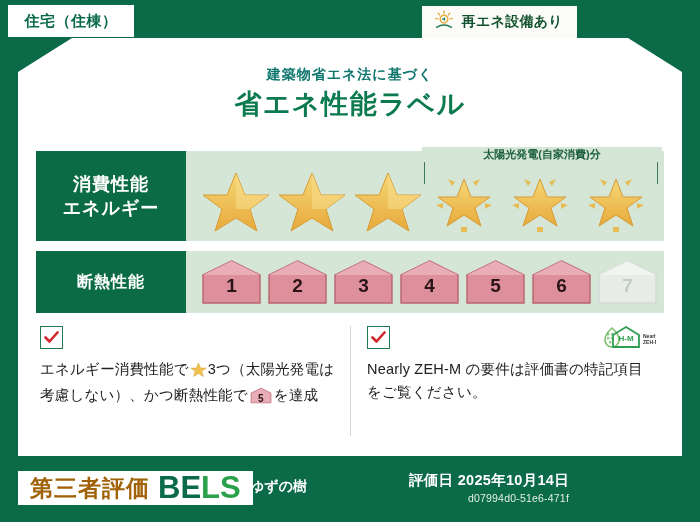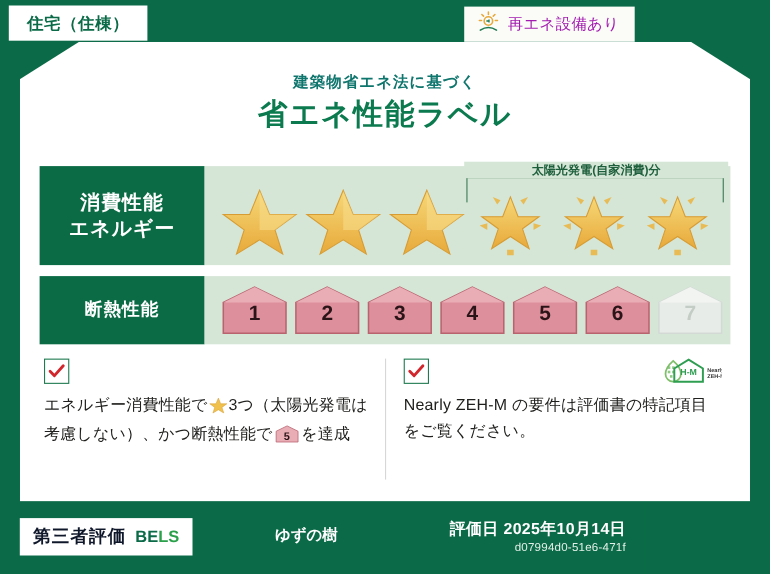--- a/index.html
+++ b/index.html
@@ -16,21 +16,21 @@
     position:absolute;left:8px;top:5px;width:126px;height:32px;
     background:#ffffff;display:flex;align-items:center;justify-content:center;
   }
   .top-tag span{color:#0b6b48;font-size:15px;font-weight:bold;letter-spacing:.5px;}
 
   .reene-badge{
     position:absolute;right:10px;top:6px;height:32px;
     background:#fbfbf8;display:flex;align-items:center;gap:7px;
     padding:0 14px 0 11px;
   }
-  .reene-badge .txt{color:#a21caf;font-size:14px;font-weight:normal;letter-spacing:.3px;}
+  .reene-badge .txt{color:#14532d;font-size:14px;font-weight:bold;letter-spacing:.3px;}
 
   
   .card{
     position:absolute;left:18px;top:38px;width:664px;height:418px;
     background:#ffffff;
     clip-path:polygon(54px 0, 610px 0, 664px 34px, 664px 418px, 0 418px, 0 34px);
   }
 
   .subtitle{
     position:absolute;left:0;right:0;top:28px;text-align:center;
@@ -102,22 +102,22 @@
     font-size:10px;font-weight:bold;color:#2b1418;
   }
   .zehm-logo{position:absolute;right:4px;top:-4px;}
 
   
   .footer{position:absolute;left:0;right:0;bottom:0;height:60px;}
   .bels-box{
     position:absolute;left:18px;top:9px;height:34px;background:#ffffff;
     display:flex;align-items:center;padding:0 12px;
   }
-  .bels-box .jp{color:#0f172a;font-size:16px;font-weight:bold;letter-spacing:1px;}
-  .bels-box .bels{font-size:15px;font-weight:bold;letter-spacing:0;margin-left:8px;}
+  .bels-box .jp{color:#a16207;font-size:23px;font-weight:bold;letter-spacing:1px;}
+  .bels-box .bels{font-size:31px;font-weight:bold;letter-spacing:0;margin-left:8px;}
   .bels-box .bels .b1{color:#0b6b48;}
   .bels-box .bels .b2{color:#2aa04b;}
   .owner{
     position:absolute;left:250px;top:16px;color:#ffffff;font-size:14px;font-weight:bold;
   }
   .date{
     position:absolute;right:18px;top:9px;color:#ffffff;font-size:14.5px;
     font-weight:bold;letter-spacing:.3px;text-align:right;
   }
   .docid{

